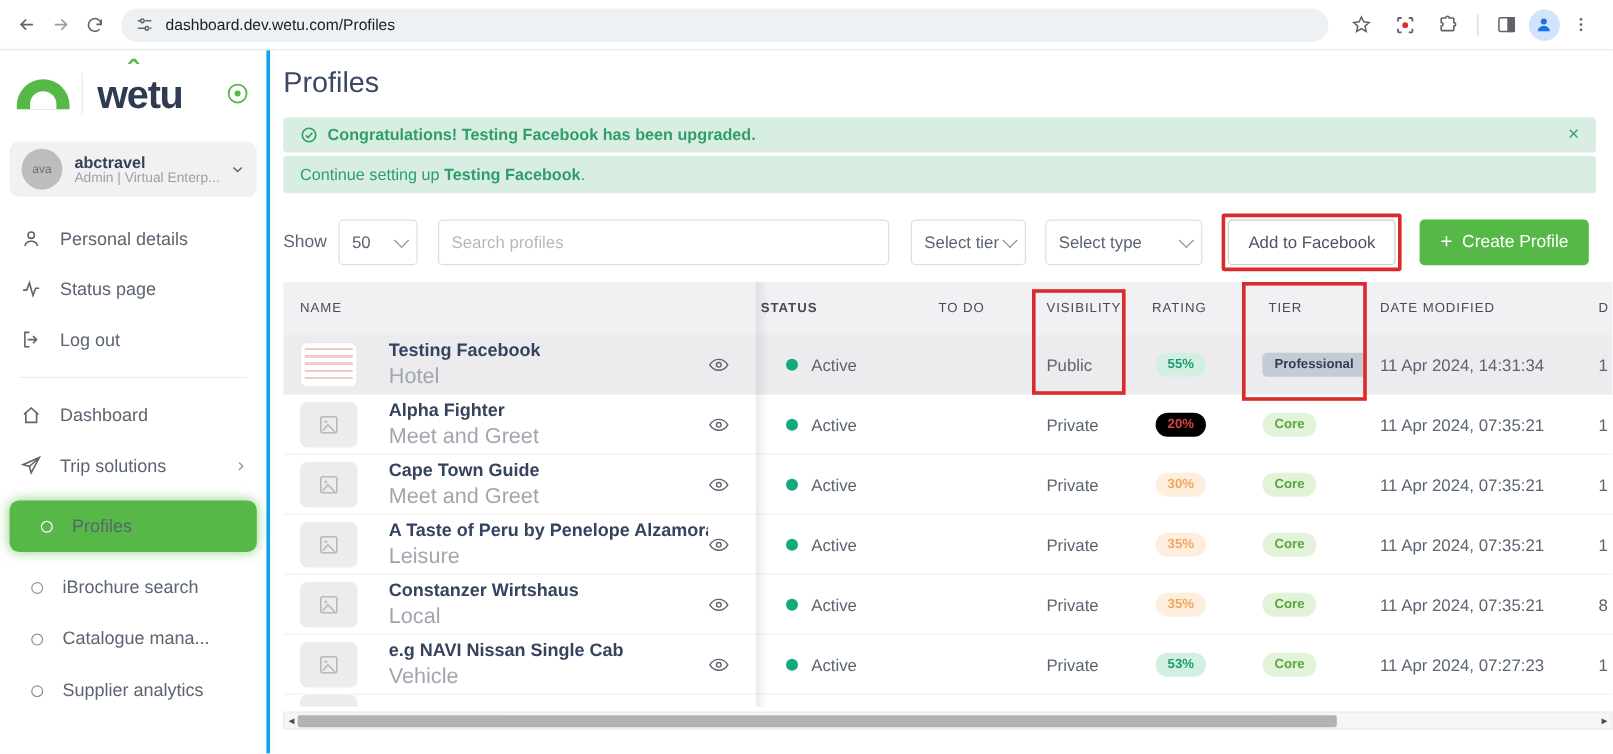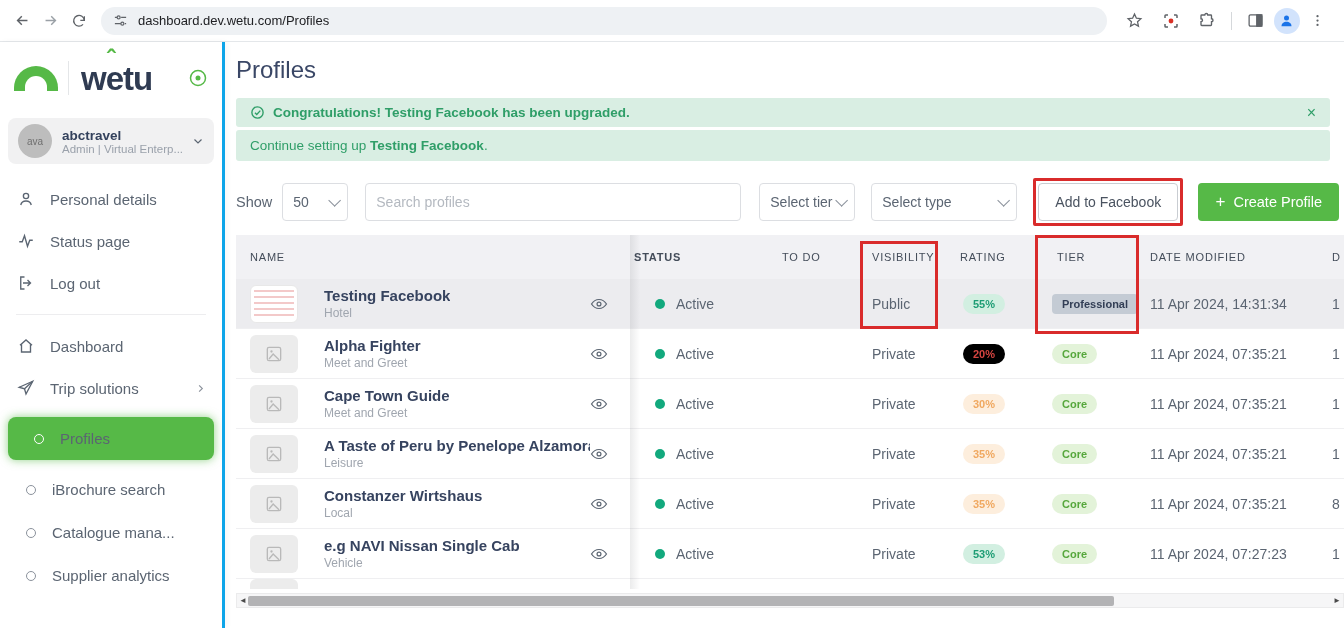--- a/index.html
+++ b/index.html
@@ -76,21 +76,21 @@
   .toolbar { display:flex; align-items:center; margin:22px 0 0 11px; height:38px; }
   .tb-label { font-size:14.5px; color:#5b6572; margin-right:10px; }
   .ctrl { height:38px; border:1px solid #dcdee2; border-radius:4px; background:#fff;
     display:flex; align-items:center; font-size:14px; color:#5b6572; padding:0 10px; }
   .tb-show { width:66px; justify-content:space-between; }
   .tb-search { width:376px; margin-left:17px; color:#adb2ba; }
   .tb-search input { border:none; outline:none; width:100%; font-size:14px; background:transparent;
     font-family:inherit; color:#5b6572; }
   .tb-search input::placeholder { color:#b4b9c0; }
   .tb-tier { width:96px; margin-left:18px; justify-content:space-between; }
-  .tb-type { width:146px; margin-left:16px; justify-content:space-between; }
+  .tb-type { width:131px; margin-left:16px; justify-content:space-between; }
   .fb-annot { margin-left:16px; border:3px solid #d92b2b; padding:2px; border-radius:2px; }
   .tb-fb { width:140px; justify-content:center; color:#4a5360; border-color:#c9cdd2; }
   .tb-create { margin-left:15px; width:141px; height:38px; background:#56b947; color:#fff;
     border:none; border-radius:4px; font-size:14.5px; display:flex; align-items:center;
     justify-content:center; font-family:inherit; }
   .tb-create .plus { font-size:17px; margin-right:8px; }
   .chev-d { width:9px; height:9px; border-right:1.7px solid #8b929c; border-bottom:1.7px solid #8b929c;
     transform:rotate(45deg) translateY(-3px); }
 
   
@@ -108,21 +108,21 @@
   .trow { height:50px; background:#fff; border-bottom:1px solid #efeff1; font-size:14px; color:#5b6572; }
   .trow.hl { background:#ececef; }
   .cell-name { display:flex; align-items:center; padding-left:14px; }
   .thumb { width:48px; height:38px; border-radius:6px; background:#ececec; flex:0 0 48px;
     display:flex; align-items:center; justify-content:center; }
   .thumb.shot { background:#fff; border:1px solid #e8e8e8; overflow:hidden; position:relative; }
   .thumb.shot::before { content:''; position:absolute; inset:4px 3px;
     background:repeating-linear-gradient(180deg,#f3c9c9 0 2px,#fff 2px 6px); }
   .nm { margin-left:26px; overflow:hidden; }
   .n1 { font-size:15px; font-weight:700; color:#36435f; white-space:nowrap; }
-  .n2 { font-size:12px; color:#a0a6af; margin-top:2px; }
+  .n2 { font-size:18px; color:#a0a6af; margin-top:2px; }
   .eye { margin-left:auto; margin-right:22px; display:flex; }
   .cell-status { display:flex; align-items:center; padding-left:25px; }
   .dot { width:10px; height:10px; border-radius:50%; background:#12a97d; margin-right:11px; flex:0 0 10px; }
   .cell-vis { padding-left:12px; }
   .cell-rating { padding-left:15px; }
   .badge { display:inline-block; font-size:11px; font-weight:700; border-radius:10px; padding:4px 10px; }
   .r-green { background:#d2efe1; color:#1d9d74; }
   .r-red   { background:#000000; color:#d64541; }
   .r-orange{ background:#fdeedd; color:#f0a860; }
   .cell-tier { padding-left:14px; }

